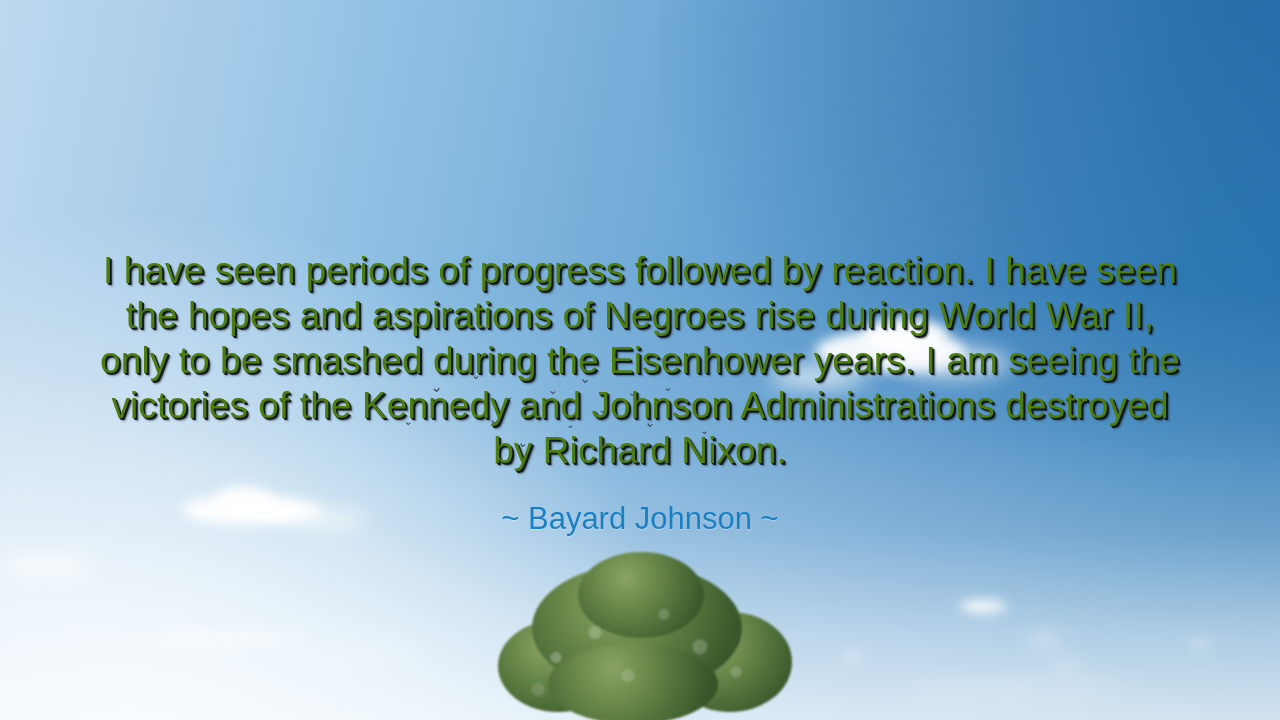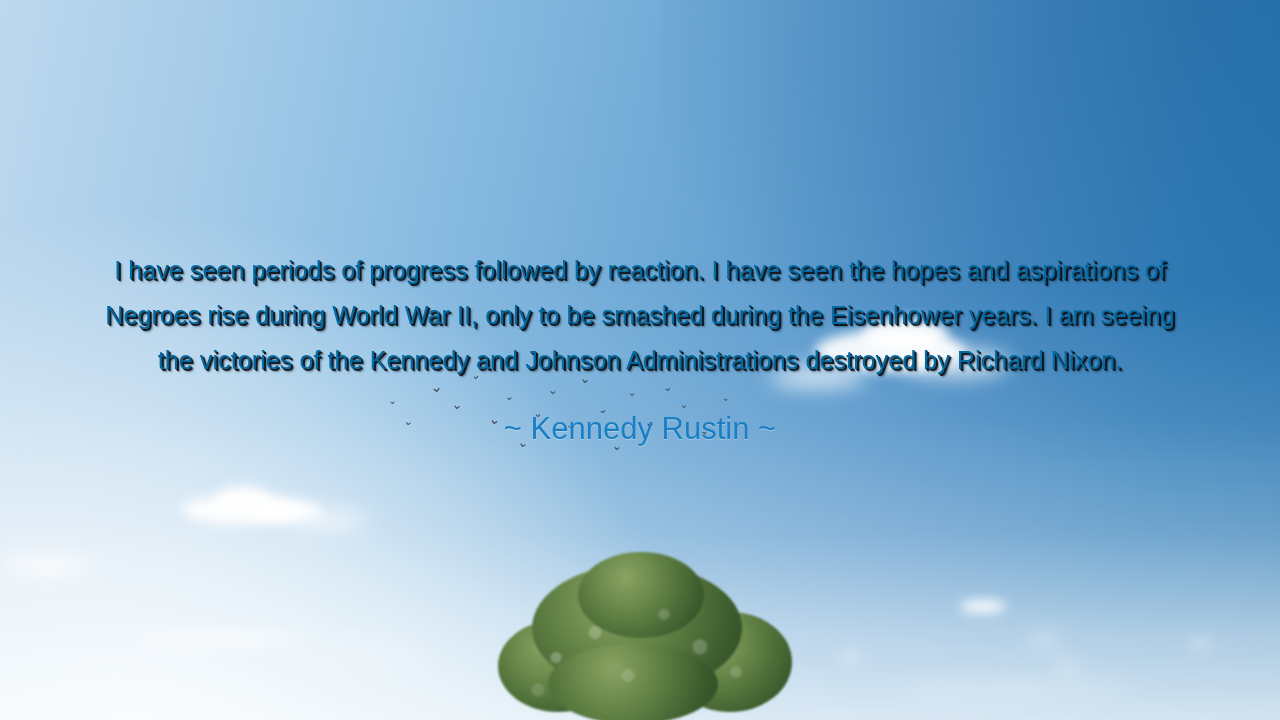--- a/index.html
+++ b/index.html
@@ -150,22 +150,22 @@
     position: absolute;
     left: 0;
     right: 0;
     top: 248px;
     text-align: center;
     padding: 0 90px;
     box-sizing: border-box;
   }
   .quote-text {
     margin: 0;
-    color: #0369a1;
-    font-size: 25px;
+    color: #4d7c0f;
+    font-size: 37px;
     line-height: 45px;
     font-weight: 400;
     letter-spacing: 0.1px;
     text-shadow:
        2px 2px 0 rgba(12,20,28,0.92),
        1px 1px 0 rgba(12,20,28,0.75),
        3px 3px 2px rgba(12,20,28,0.45);
   }
   .attribution {
     margin: 26px 0 0 0;
@@ -237,16 +237,16 @@
       <div class="canopy c3"></div>
       <div class="canopy c1"></div>
       <div class="canopy c4"></div>
       <div class="canopy c5"></div>
       <div class="canopy mottle"></div>
     </div>
   </div>
 
   <div class="quote-wrap">
     <p class="quote-text">I have seen periods of progress followed by reaction. I have seen the hopes and aspirations of Negroes rise during World War II, only to be smashed during the Eisenhower years. I am seeing the victories of the Kennedy and Johnson Administrations destroyed by Richard Nixon.</p>
-    <p class="attribution">~ Kennedy Rustin ~</p>
+    <p class="attribution">~ Bayard Johnson ~</p>
   </div>
 
 </div>
 
 </body></html>

